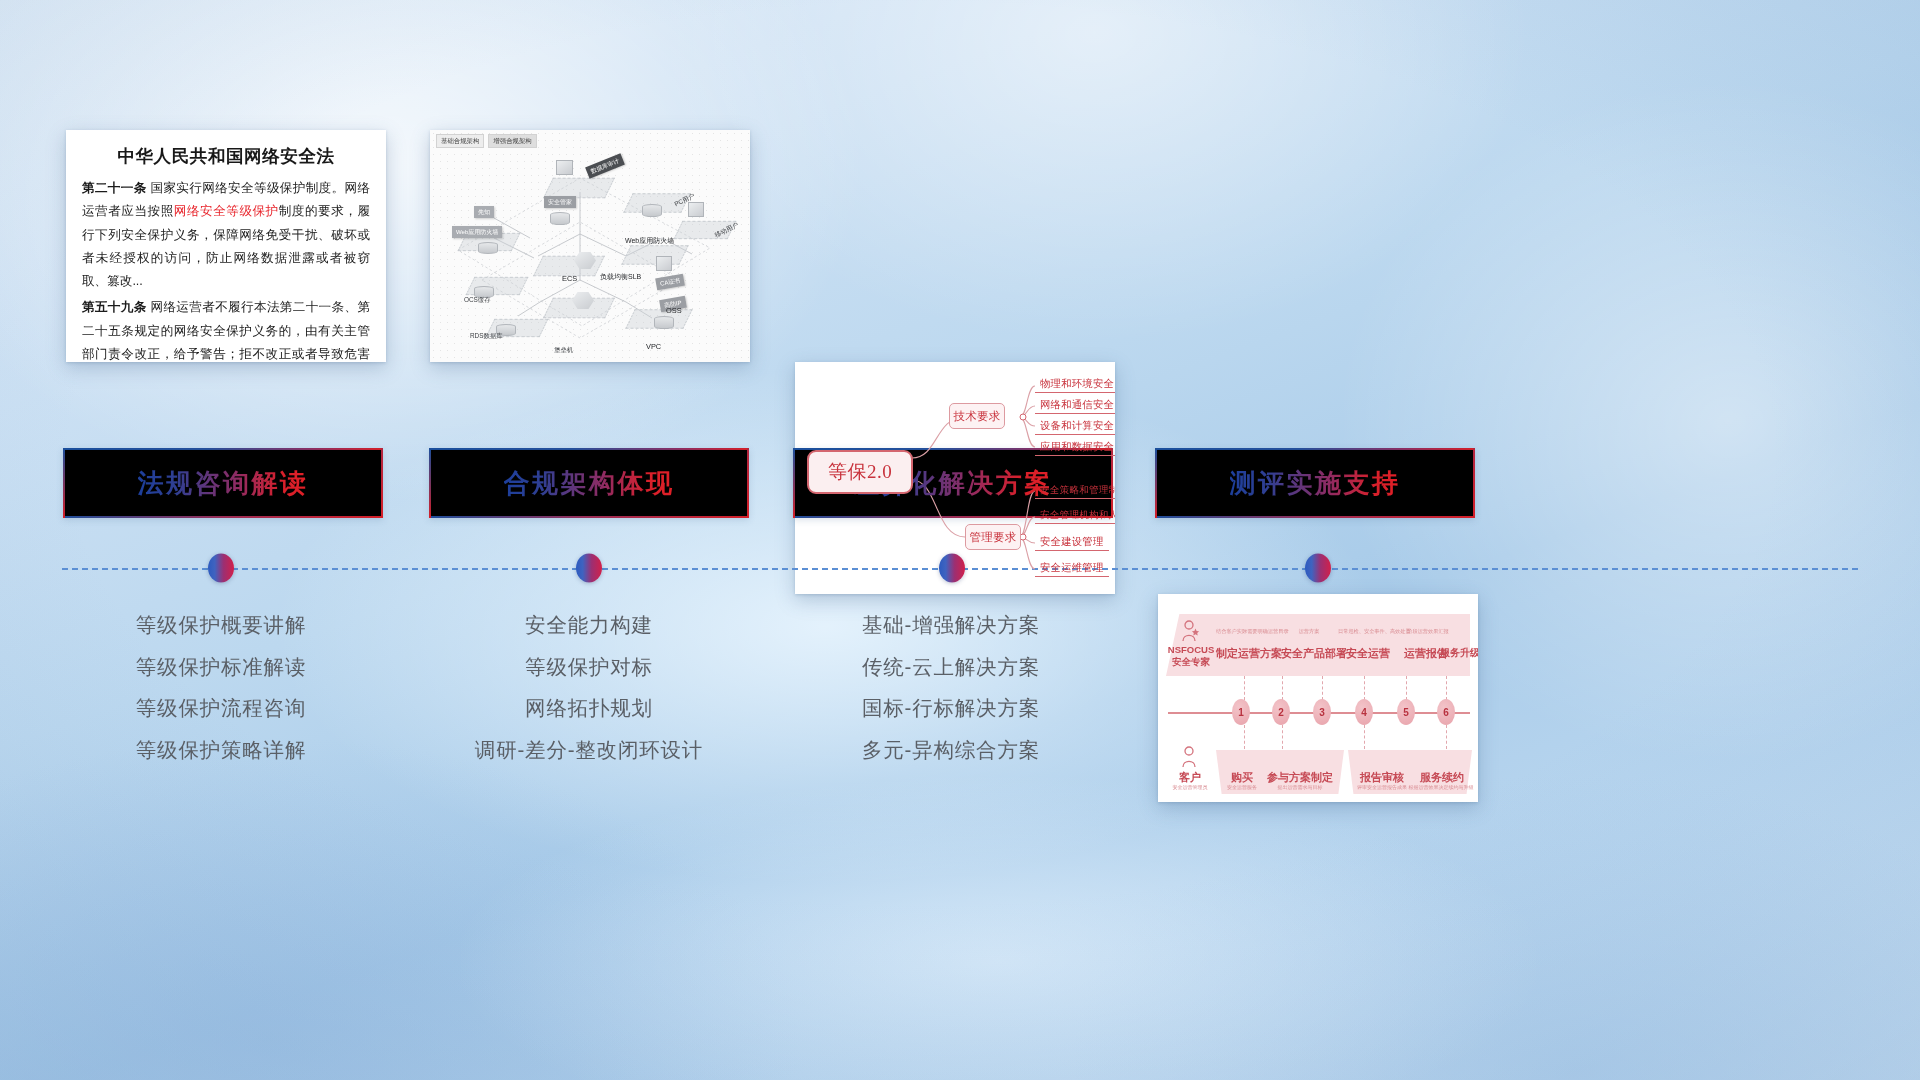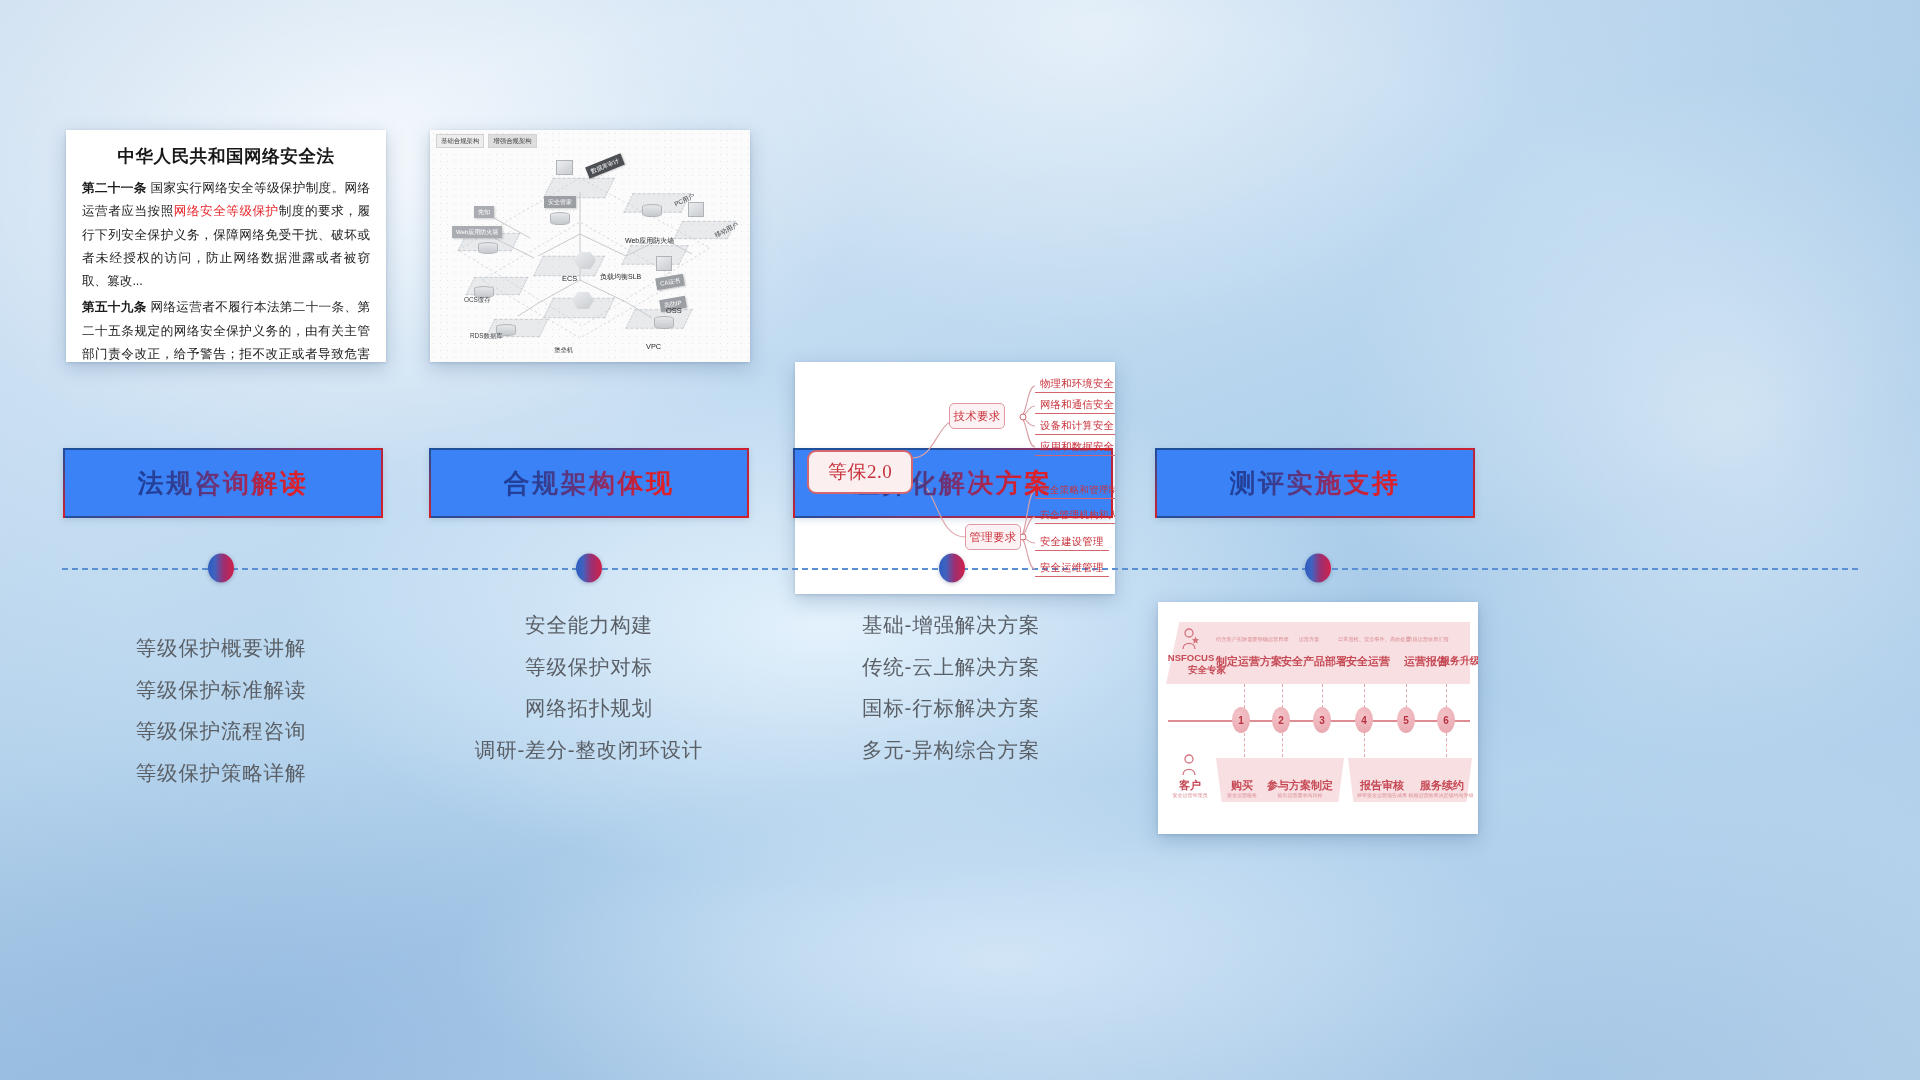--- a/index.html
+++ b/index.html
@@ -130,21 +130,21 @@
   .flow-cust { position:absolute; background:#f8dfe2;
       clip-path:polygon(0 0,100% 0,95.6% 100%,4.4% 100%); }
   .flow-ctag { position:absolute; color:#c64a55; font-size:11px; font-weight:bold;
       white-space:nowrap; text-align:center; }
   .flow-csub { position:absolute; color:#d98d93; font-size:5px; white-space:nowrap;
       text-align:center; }
   .nsf-ico { position:absolute; z-index:4; }
 
   
   .tbox {
-    position:absolute; background:#3b82f6;
+    position:absolute; background:#000000;
     display:flex; align-items:center; justify-content:center;
     box-shadow:0 2px 7px rgba(70,105,145,.20);
     text-align:right;
   }
   .tbox .bd { position:absolute; }
   .tbox .bd.t { left:0; right:0; top:0; height:2.4px;
       background:linear-gradient(90deg,#1b4f9c,#25509b 45%,#8c2f63 78%,#d51f28); }
   .tbox .bd.b { left:0; right:0; bottom:0; height:2.4px;
       background:linear-gradient(90deg,#1e4f9c,#9a2d56 50%,#d51f28); }
   .tbox .bd.l { top:0; bottom:0; left:0; width:2.4px;
@@ -329,31 +329,31 @@
     <div class="mleaf" style="left:240px; top:36px;">网络和通信安全</div>
     <div class="mleaf" style="left:240px; top:57px;">设备和计算安全</div>
     <div class="mleaf" style="left:240px; top:78px;">应用和数据安全</div>
 
     <div class="mleaf" style="left:240px; top:122px; font-size:9.6px;">安全策略和管理制度</div>
     <div class="mleaf" style="left:240px; top:147px; font-size:9.6px;">安全管理机构和人员</div>
     <div class="mleaf" style="left:240px; top:173px;">安全建设管理</div>
     <div class="mleaf" style="left:240px; top:199px;">安全运维管理</div>
   </div>
 
-  <div class="card flow" style="left:1158px; top:138px; width:320px; height:232px;">
+  <div class="card flow" style="left:1158px; top:130px; width:320px; height:208px;">
 
     <div class="flow-band" style="left:8px; top:20px; width:304px; height:62px;"></div>
 
     <svg class="nsf-ico" style="left:22px; top:26px; width:20px; height:22px;" viewBox="0 0 20 22">
       <circle cx="9" cy="5" r="4" fill="none" stroke="#d4737d" stroke-width="1.3"></circle>
       <path d="M3 21 C3 13.5 15 13.5 15 21" fill="none" stroke="#d4737d" stroke-width="1.3"></path>
       <path d="M15.5 8.5 l1.1 2.4 2.5.3-1.9 1.8.5 2.6-2.2-1.3-2.2 1.3.5-2.6-1.9-1.8 2.5-.3z" fill="#d4737d"></path>
     </svg>
     <div class="flow-exp" style="left:8px; top:50px; width:50px; font-size:9.5px; color:#c64a55;">NSFOCUS</div>
-    <div class="flow-exp" style="left:8px; top:62px; width:50px; font-size:9.5px;margin-left:16px;">安全专家</div>
+    <div class="flow-exp" style="left:8px; top:62px; width:50px; font-size:9.5px;">安全专家</div>
 
     <div class="flow-sub" style="left:58px; top:34px; width:64px;">结合客户实际需要明确运营目录</div>
     <div class="flow-exp" style="left:58px; top:52px; width:64px;">制定运营方案</div>
 
     <div class="flow-sub" style="left:125px; top:34px; width:52px;">运营方案</div>
     <div class="flow-exp" style="left:123px; top:52px; width:56px;">安全产品部署</div>
 
     <div class="flow-sub" style="left:180px; top:34px; width:60px;">日常巡检、安全事件、高效处置</div>
     <div class="flow-exp" style="left:182px; top:52px; width:56px;">安全运营</div>
 
@@ -430,21 +430,21 @@
       <i class="bd r"></i>
     <span>测评实施支持</span>
   </div>
 
   <div id="tl-line"></div>
   <div class="tl-dot" style="left:221px;  top:568px;"></div>
   <div class="tl-dot" style="left:589px;  top:568px;"></div>
   <div class="tl-dot" style="left:952px;  top:568px;"></div>
   <div class="tl-dot" style="left:1318px; top:568px;"></div>
 
-  <div class="col" style="left:61px; top:638px; width:320px;">
+  <div class="col" style="left:61px; top:615px; width:320px;">
     <p>等级保护概要讲解</p>
     <p>等级保护标准解读</p>
     <p>等级保护流程咨询</p>
     <p>等级保护策略详解</p>
   </div>
   <div class="col" style="left:429px; top:615px; width:320px;">
     <p>安全能力构建</p>
     <p>等级保护对标</p>
     <p>网络拓扑规划</p>
     <p>调研-差分-整改闭环设计</p>

